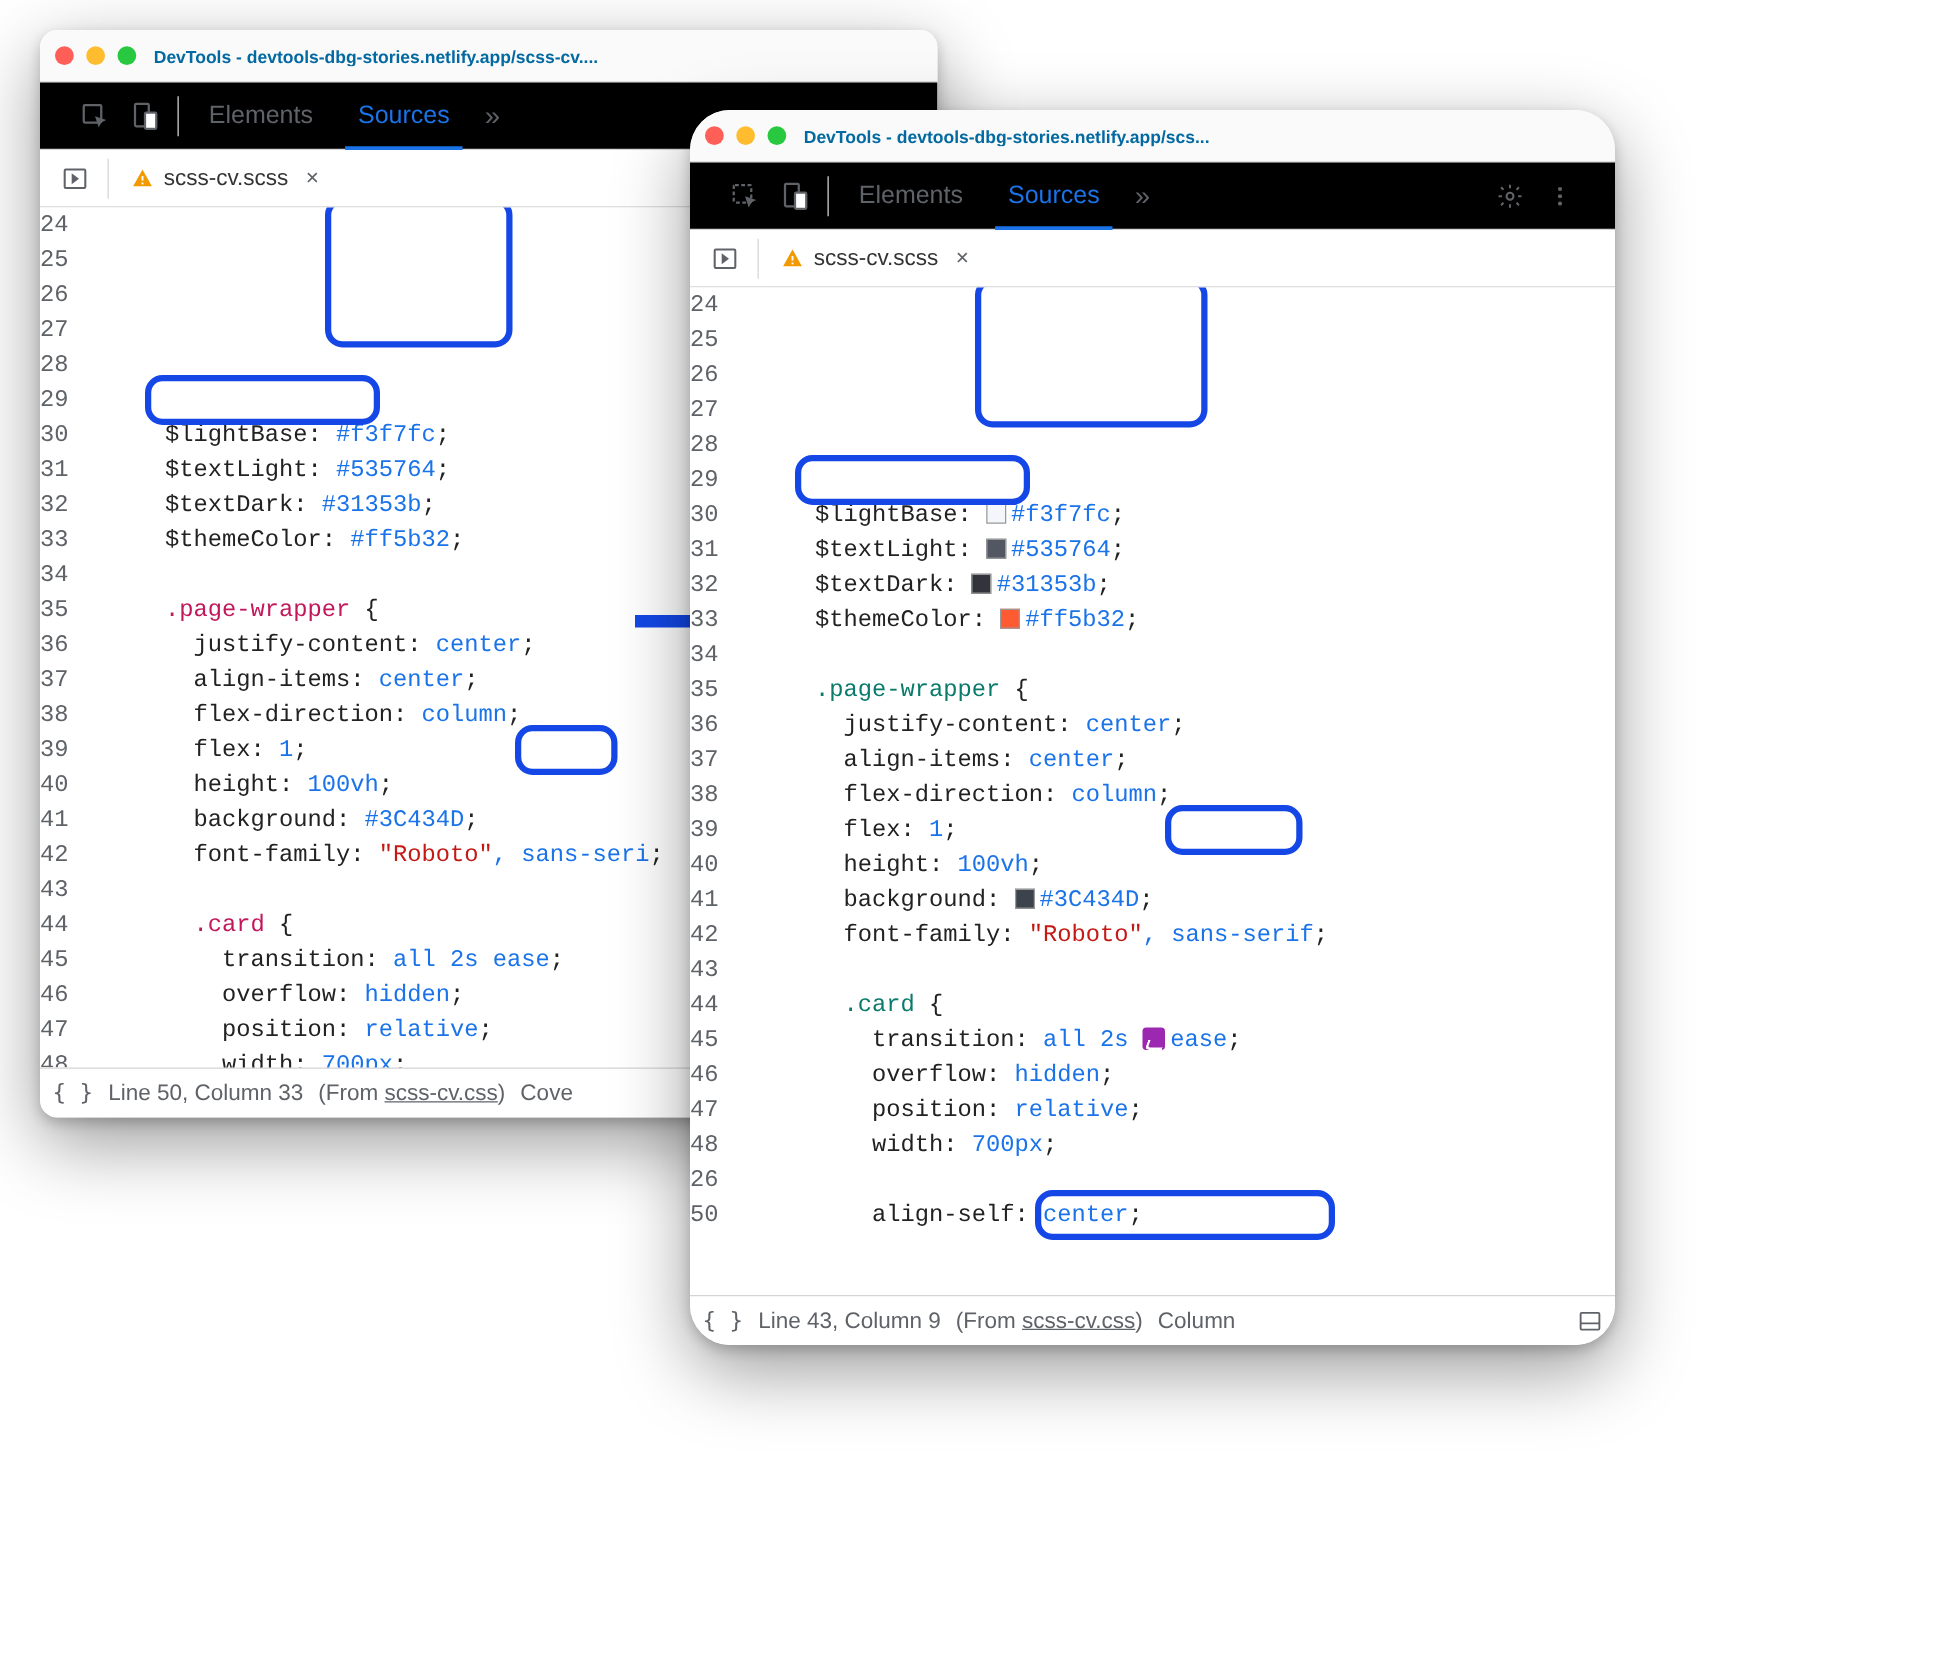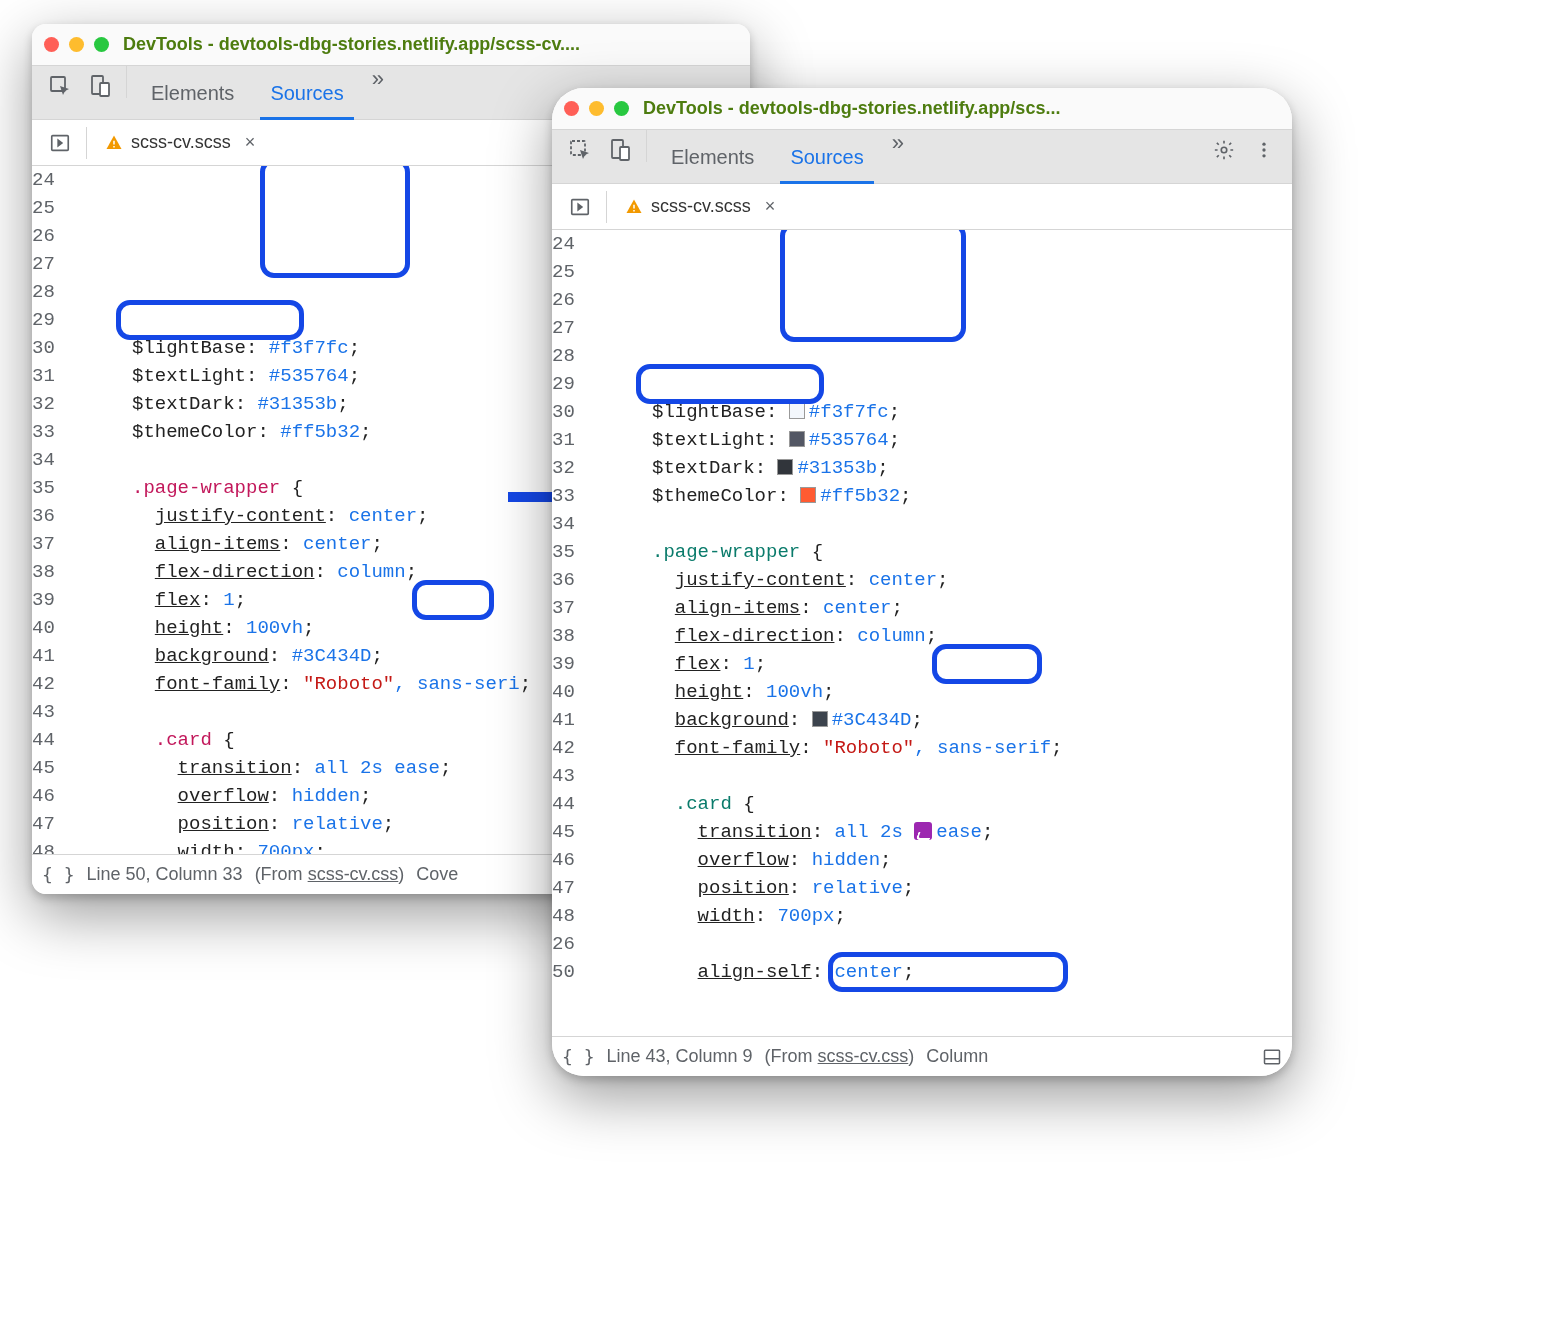--- a/index.html
+++ b/index.html
@@ -10,23 +10,23 @@
   box-shadow: 0 20px 60px rgba(0,0,0,0.4), 0 4px 10px rgba(0,0,0,0.2);
   overflow: hidden; display: flex; flex-direction: column;
 }
 .win1 { left: 32px; top: 24px; width: 718px; height: 870px; }
 .win2 { left: 552px; top: 88px; width: 740px; height: 988px; border-radius: 32px; }
 
 .titlebar { height: 42px; display: flex; align-items: center; padding: 0 12px; border-bottom: 1px solid #d5d5d5; background: #fafafa; }
 .traffic { display: flex; gap: 10px; margin-right: 14px; }
 .dot { width: 15px; height: 15px; border-radius: 50%; }
 .dot.red { background: #ff5f57; } .dot.yellow { background: #febc2e; } .dot.green { background: #28c840; }
-.title-text { font-size: 18px; font-weight: 600; color: #4d7c0f; white-space: nowrap; overflow: hidden; text-overflow: ellipsis; }
-
-.toolbar { height: 54px; display: flex; align-items: flex-start; border-bottom: 1px solid #d5d5d5; background: #e5e5e5; padding: 0 8px; }
+.title-text { font-size: 14px; font-weight: 600; color: #0369a1; white-space: nowrap; overflow: hidden; text-overflow: ellipsis; }
+
+.toolbar { height: 54px; display: flex; align-items: center; border-bottom: 1px solid #d5d5d5; background: #000000; padding: 0 24px; }
 .tool-icon { width: 40px; height: 40px; display: flex; align-items: center; justify-content: center; color: #5f6368; }
 .tool-divider { width: 1px; height: 32px; background: #d5d5d5; margin: 0 6px; }
 .tab { padding: 0 18px; height: 54px; display: flex; align-items: center; font-size: 20px; color: #5f6368; cursor: pointer; position: relative; }
 .tab.active { color: #1a73e8; }
 .tab.active::after { content: ''; position: absolute; bottom: 0; left: 8px; right: 8px; height: 3px; background: #1a73e8; }
 .more-tabs { padding: 0 10px; color: #5f6368; font-size: 22px; }
 
 .file-tabs { height: 46px; display: flex; align-items: center; border-bottom: 1px solid #d5d5d5; background: #fff; padding: 0 8px; text-align: center; }
 .file-tab { display: flex; align-items: center; gap: 8px; padding: 0 12px; height: 46px; font-size: 18px; color: #333; }
 .warn-icon { width: 18px; height: 18px; }
@@ -35,21 +35,21 @@
 .code-area { flex: 1; display: flex; overflow: hidden; background: #fff; font-family: Menlo, Monaco, "Courier New", monospace; font-size: 19px; line-height: 28px; }
 .gutter { width: 58px; text-align: left; padding-right: 10px; color: #5f6368; background: #fff; user-select: none; }
 .code-content { flex: 1; white-space: pre; padding-left: 8px; color: #333; position: relative; margin-left: 34px; }
 .code-line { height: 28px; }
 
 .tok-text { color: #222; }
 .tok-var { color: #222; }
 .tok-hex { color: #1a73e8; }
 .tok-sel { color: #c2185b; }
 .tok-sel2 { color: #0a7b6b; }
-.tok-prop { color: #222; text-decoration: underline; }
+.tok-prop { color: #222; }
 .tok-val { color: #1a73e8; }
 .tok-str { color: #c41a16; }
 
 .swatch { display: inline-block; width: 16px; height: 16px; border: 1px solid #999; vertical-align: -2px; margin-right: 4px; }
 .ease-swatch { display: inline-block; width: 18px; height: 18px; background: #9c27b0; border-radius: 3px; vertical-align: -3px; margin-right: 4px; position: relative; }
 .ease-swatch::after { content: ''; position: absolute; left: 3px; top: 10px; width: 12px; height: 6px; border-bottom: 2px solid #fff; border-left: 2px solid #fff; border-radius: 0 0 0 4px; transform: skewX(-20deg); }
 
 .highlight-box { position: absolute; border: 5px solid #1447e6; border-radius: 14px; pointer-events: none; }
 
 .statusbar { height: 40px; border-top: 1px solid #d5d5d5; display: flex; align-items: center; padding: 0 10px; font-size: 18px; color: #5f6368; gap: 12px; background: #fff; }

